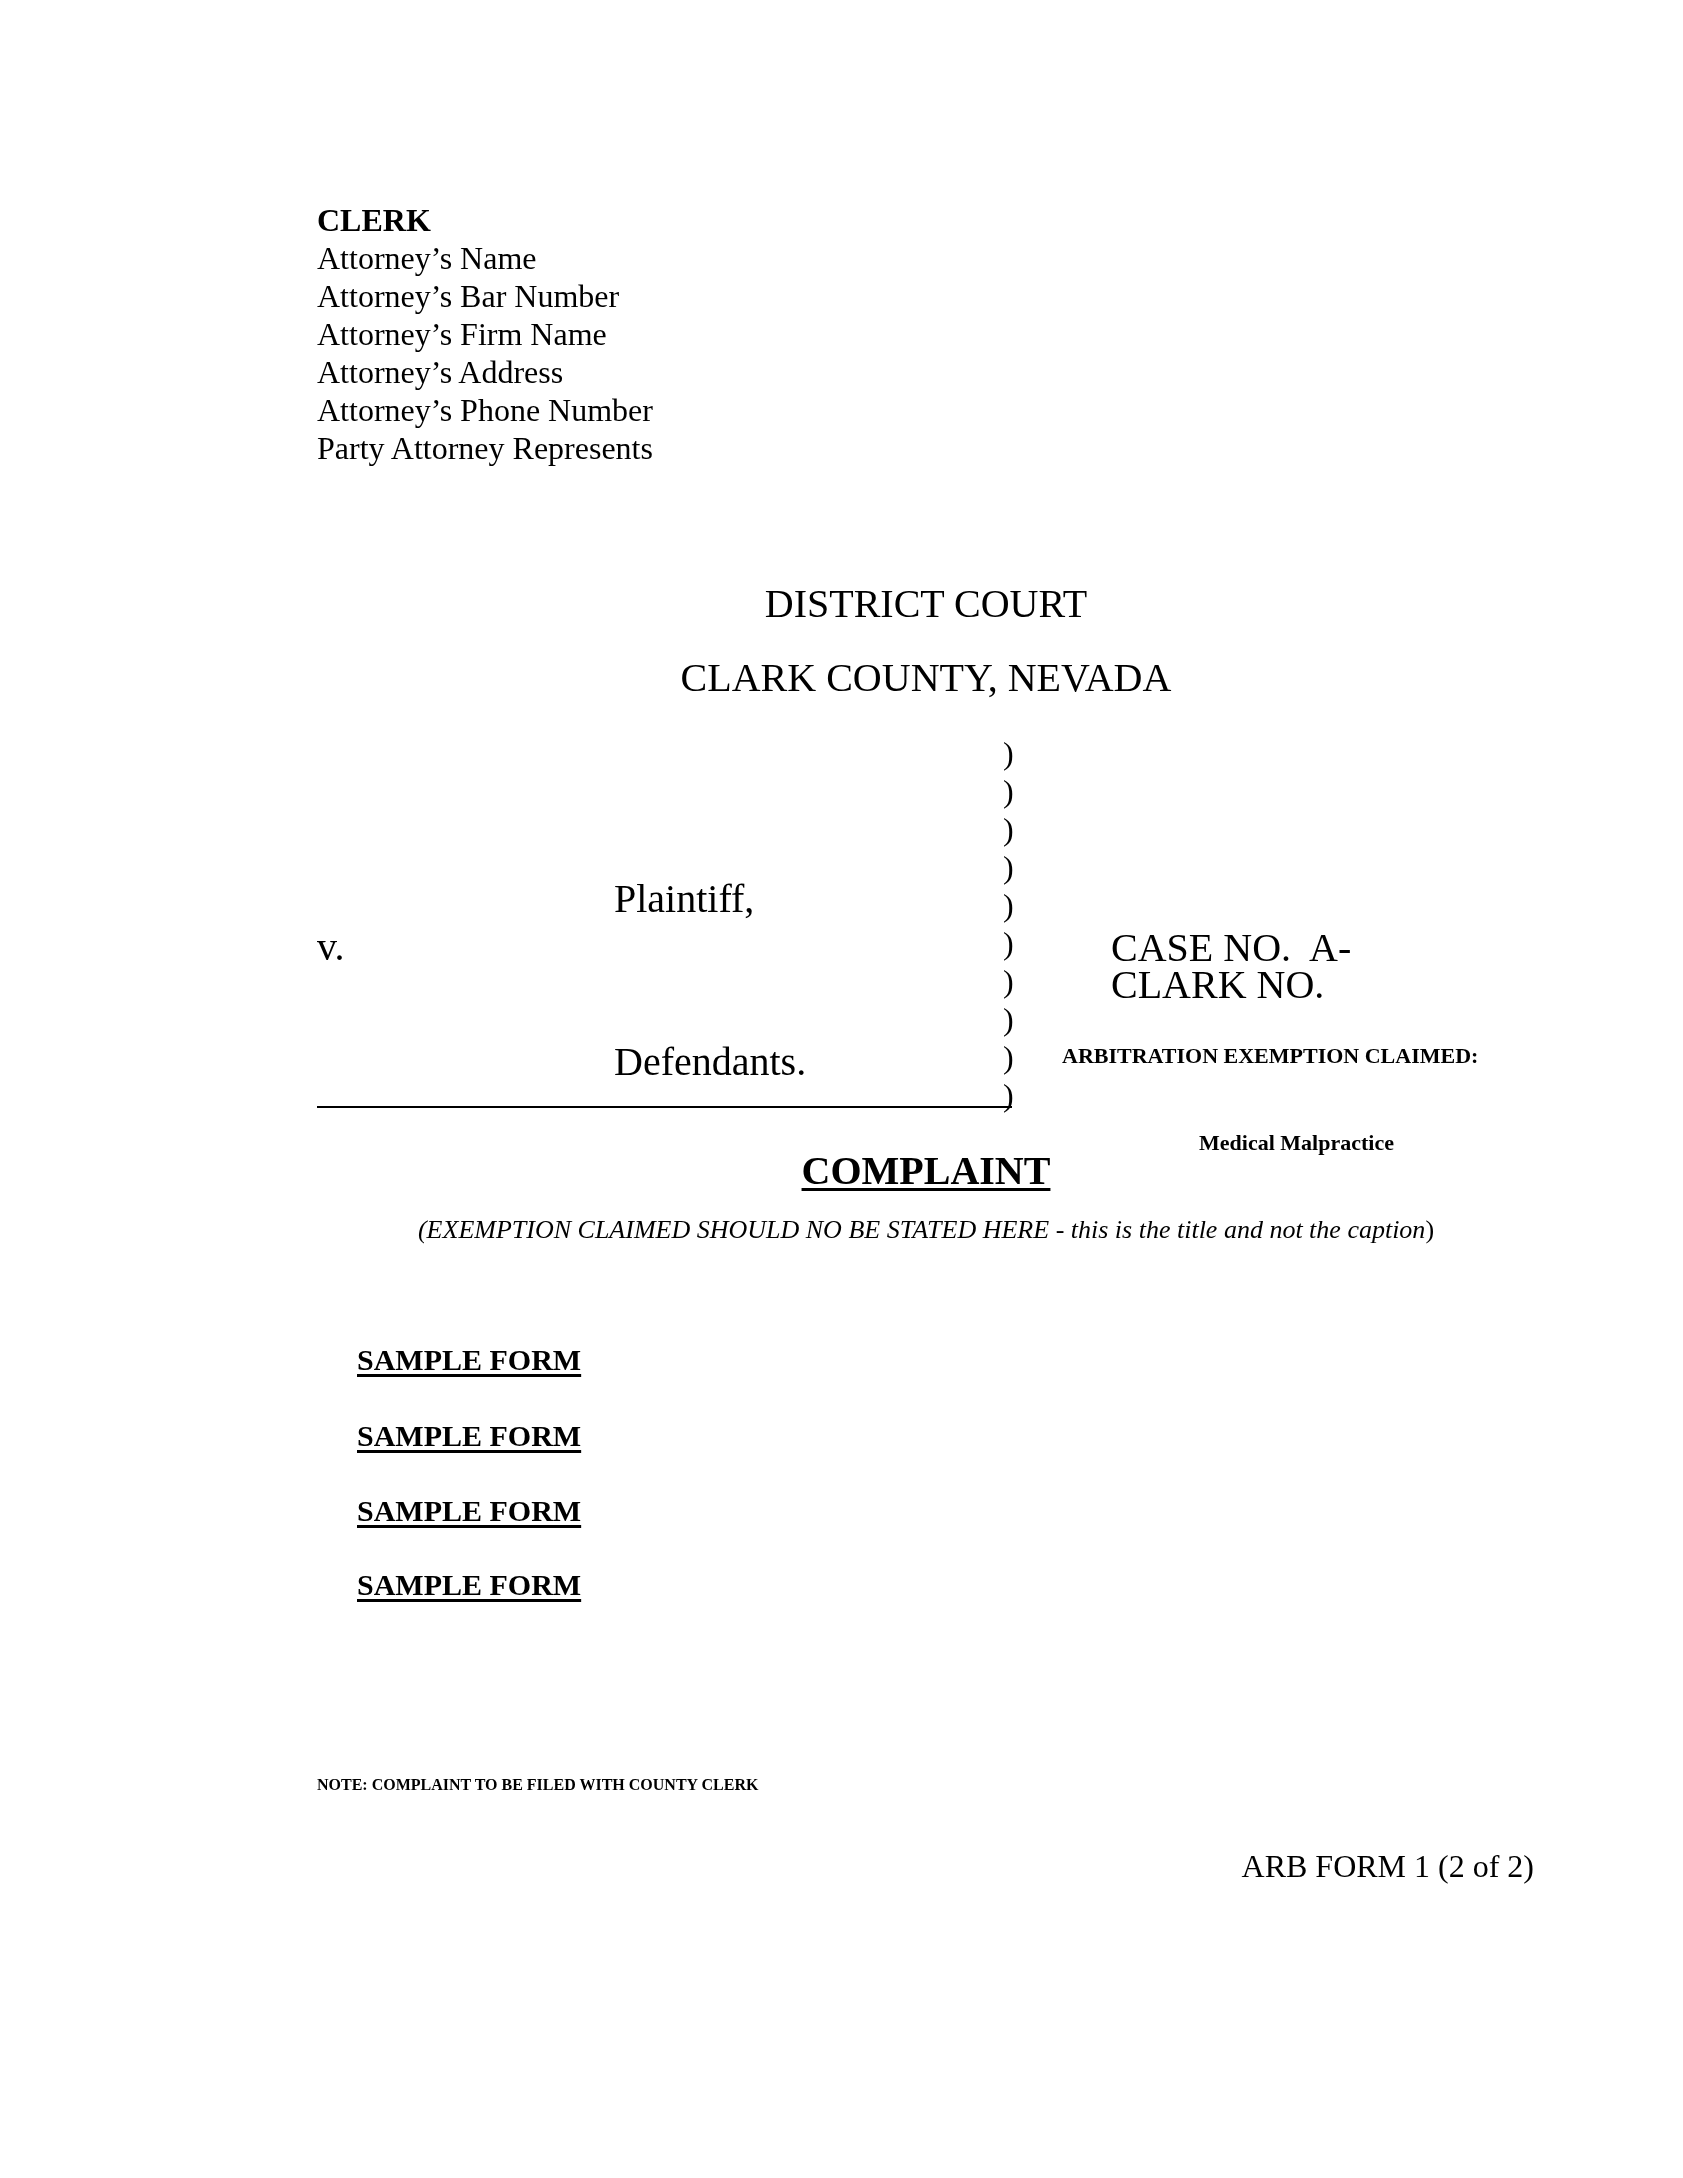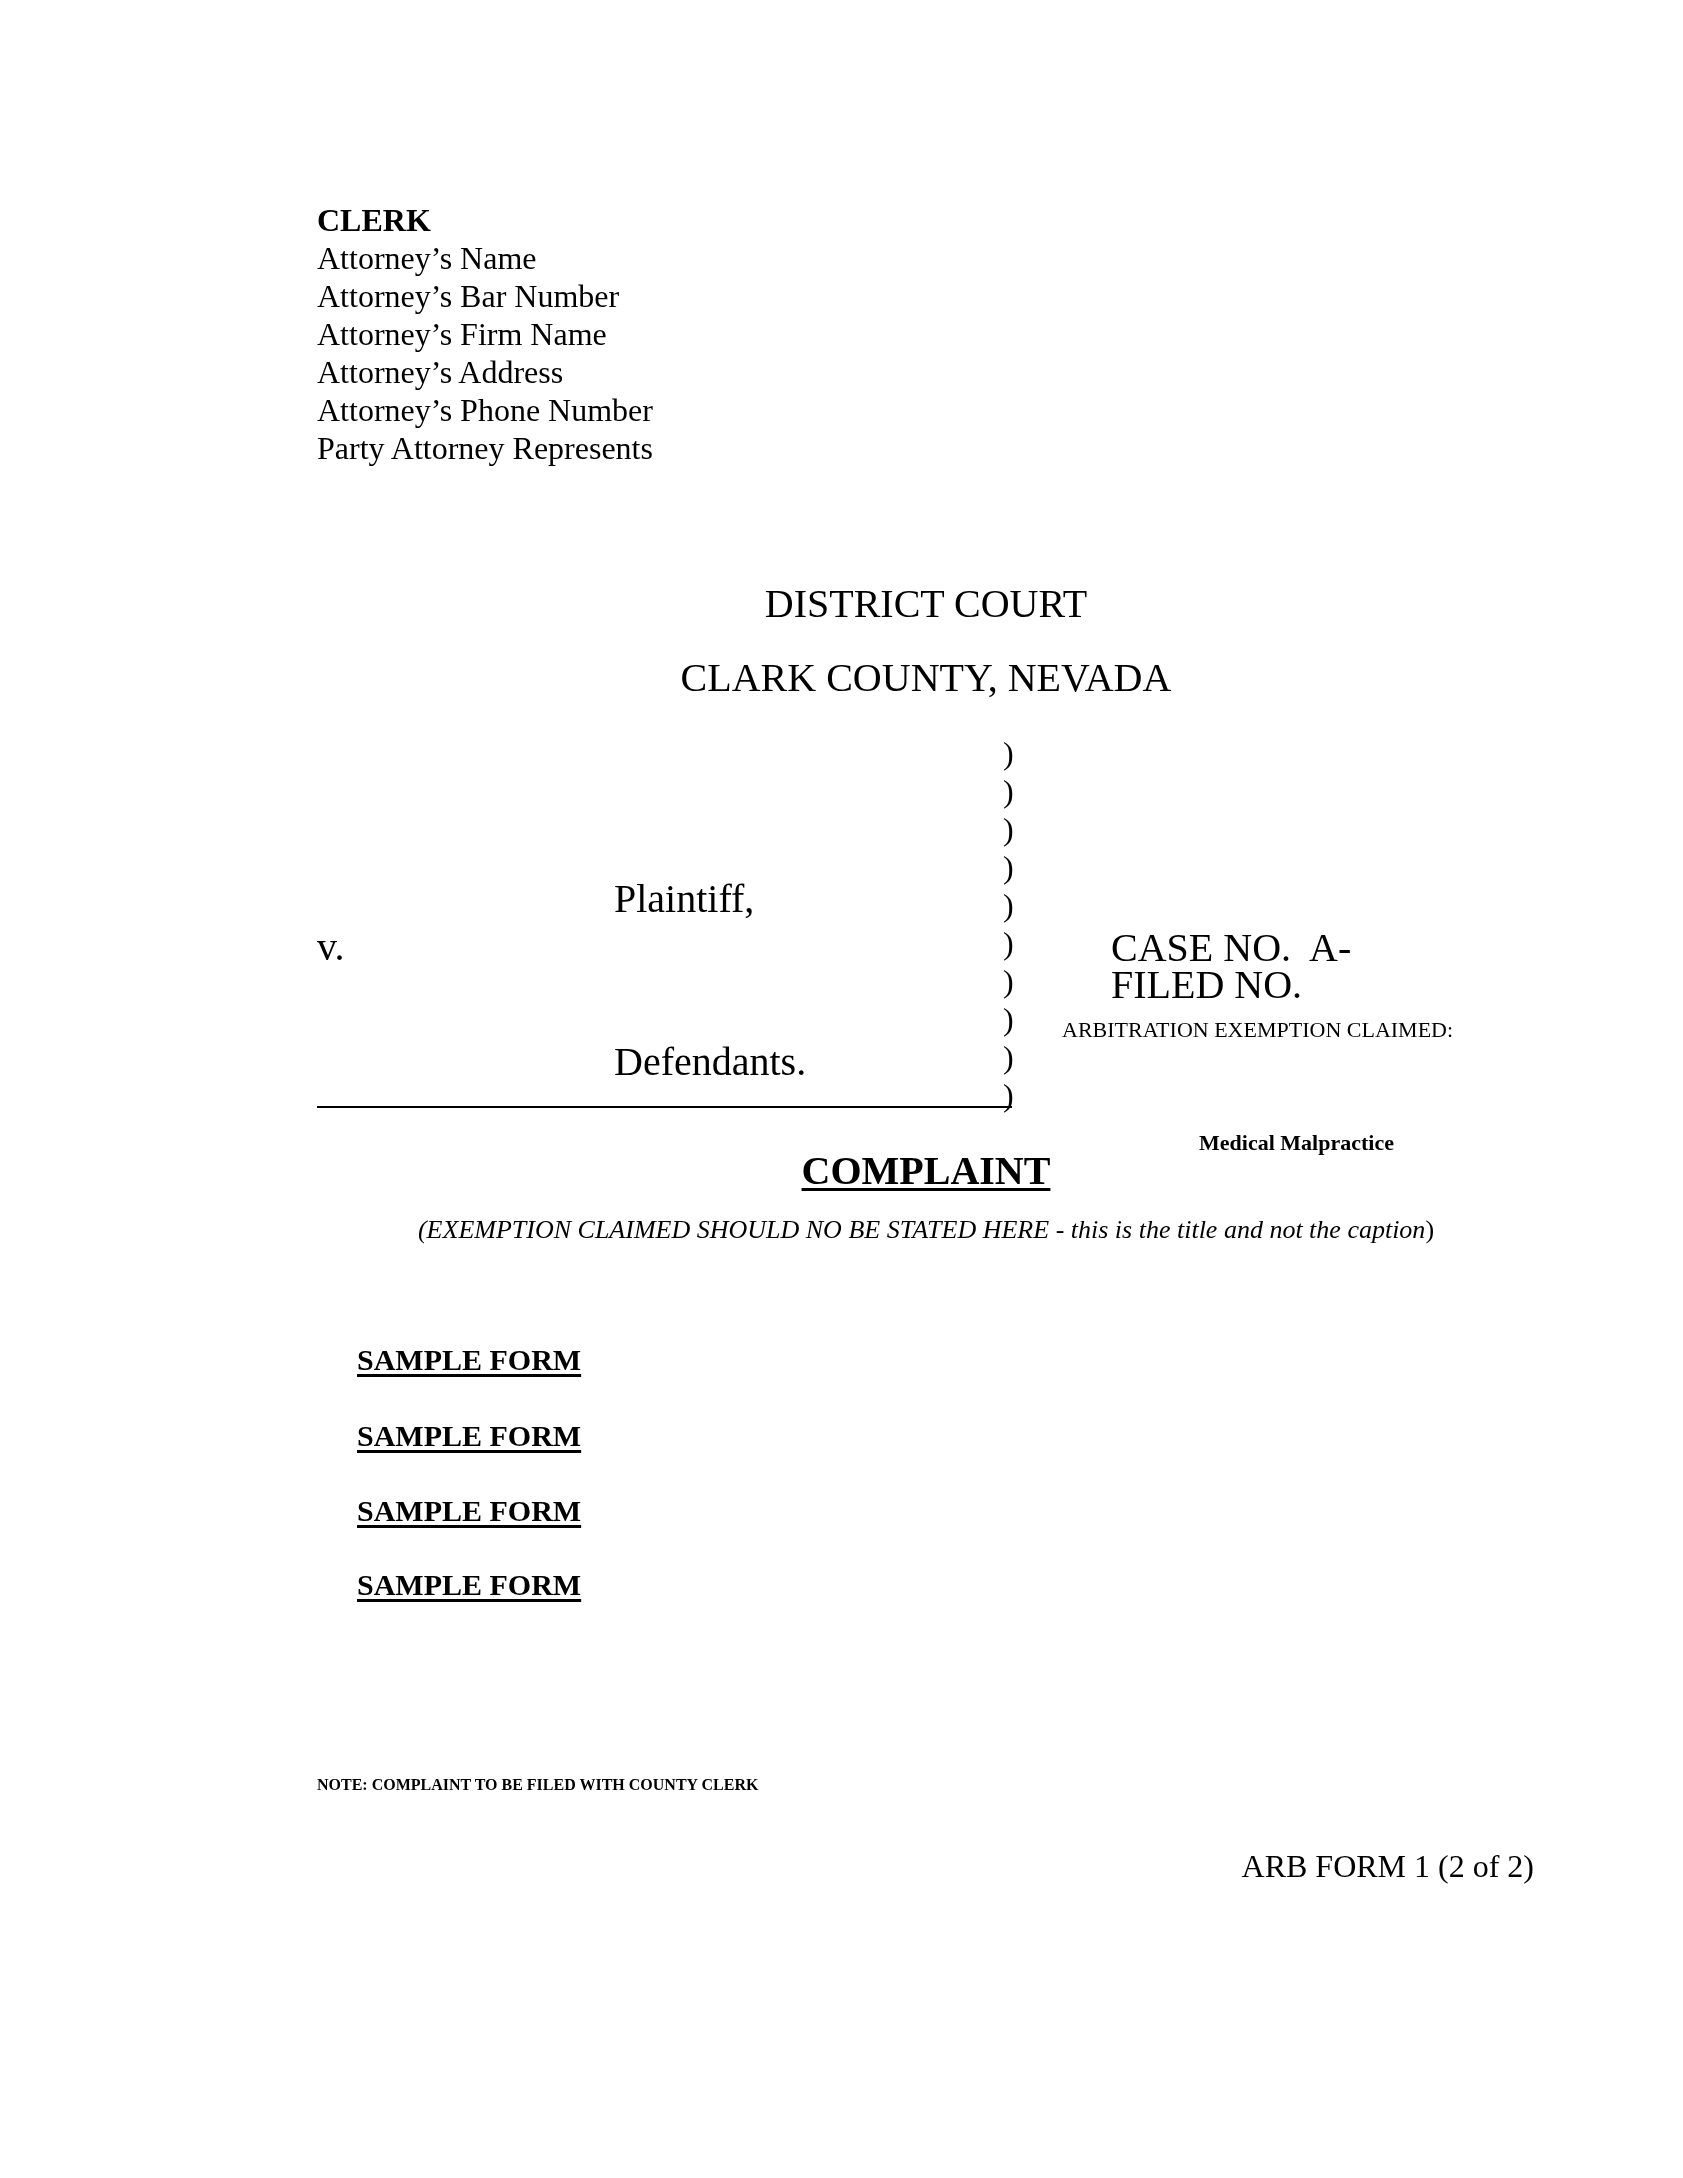--- a/index.html
+++ b/index.html
@@ -57,23 +57,23 @@
       left: 317px;
       top: 1106px;
       width: 695px;
       height: 0;
       border-top: 2px solid #000;
     }
 
     .exemption-label {
       position: absolute;
       left: 1062px;
-      top: 1019px;
+      top: 1045px;
       font-size: 22px;
-      font-weight: normal;
+      font-weight: bold;
       white-space: nowrap;
       line-height: 1;
     }
     .exemption-value {
       position: absolute;
       left: 1062px;
       width: 469px;
       top: 1132px;
       text-align: center;
       font-size: 22px;
@@ -157,21 +157,21 @@
   <div>)</div>
   <div>)</div>
   <div>)</div>
   <div>)</div>
   <div>)</div>
 </div>
 <div id="caption-underline"></div>
 
 <div class="abs t32" style="left:1111px; top:928px;">CASE NO.</div>
 <div class="abs t32" style="left:1309px; top:928px;">A-</div>
-<div class="abs t32" style="left:1111px; top:965px;">FILED NO.</div>
+<div class="abs t32" style="left:1111px; top:965px;">CLARK NO.</div>
 
 <div class="exemption-label">ARBITRATION EXEMPTION CLAIMED:</div>
 <div class="exemption-value">Medical Malpractice</div>
 
 <div class="center-935 t32 bold u" style="top:1151px;">COMPLAINT</div>
 
 <div class="italic-note">
   <span>(EXEMPTION CLAIMED SHOULD NO BE STATED HERE - this is the title and not the caption</span><span class="upright">)</span>
 </div>
 

